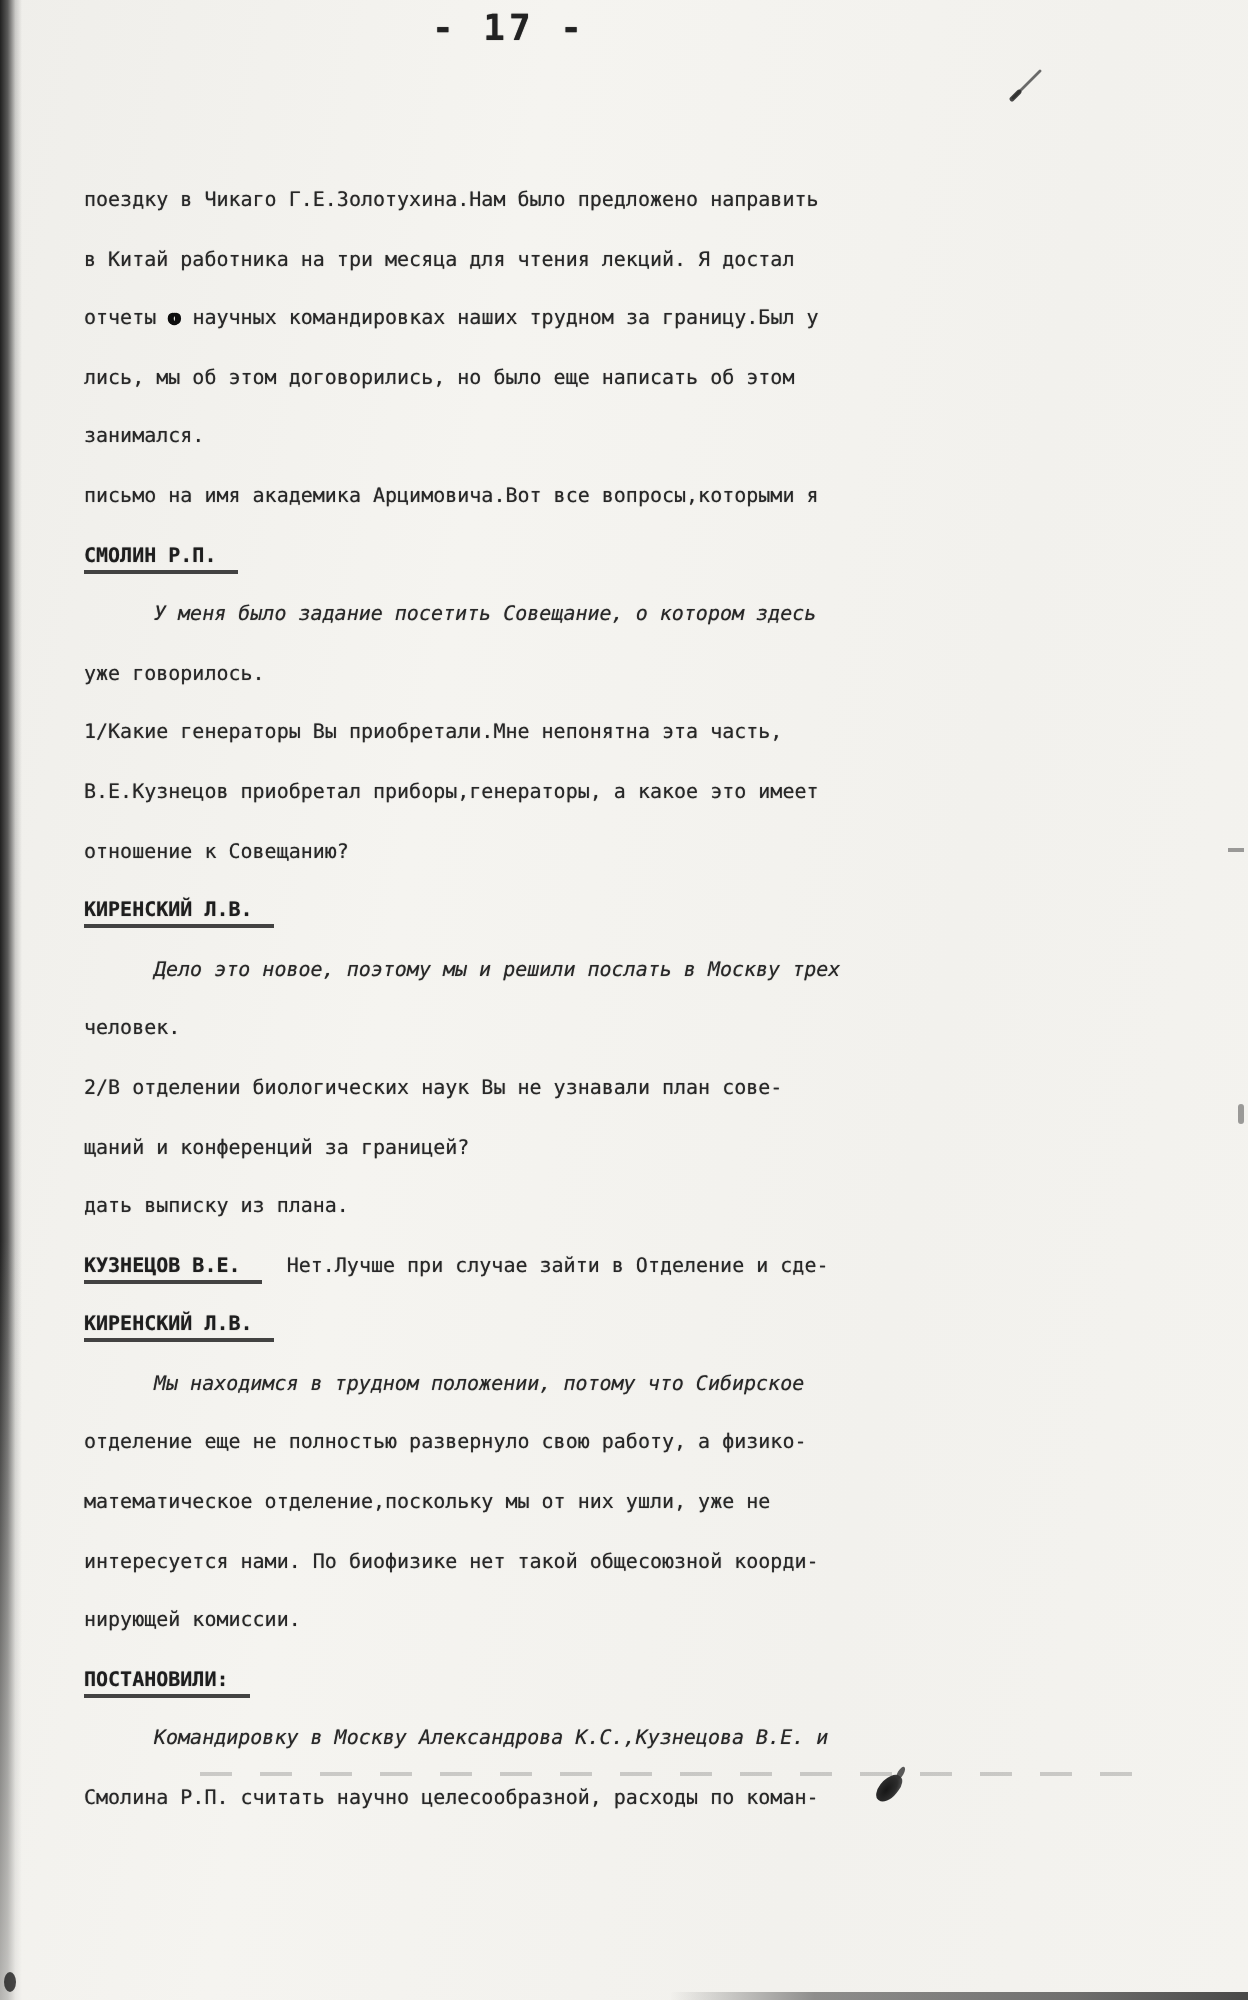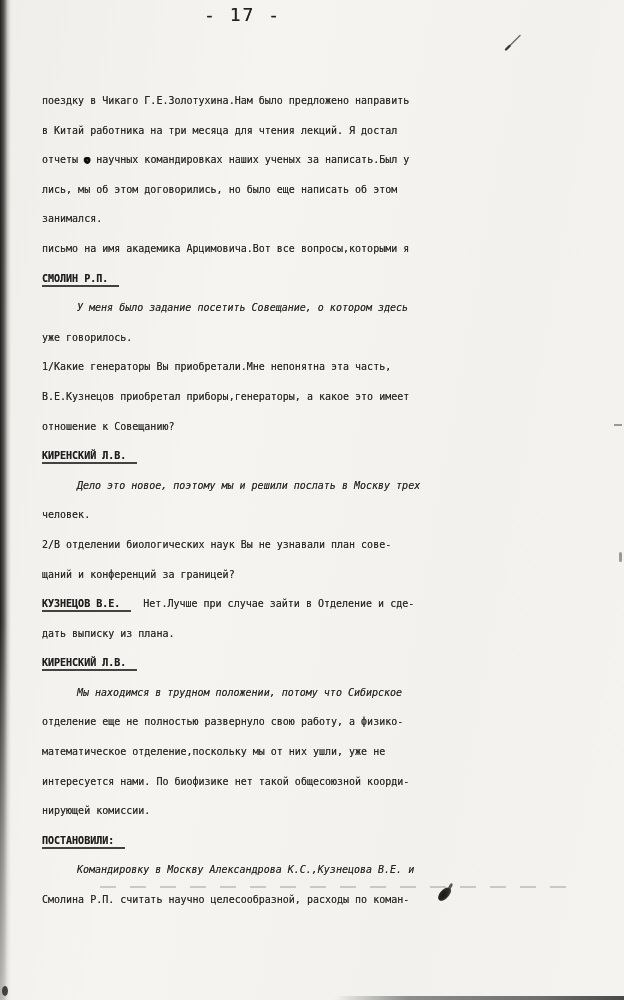--- a/index.html
+++ b/index.html
@@ -27,23 +27,23 @@
   .bottom-shadow {
     position: absolute; left: 335px; bottom: 0px; width: 289px; height: 4px;
     background: linear-gradient(to right, rgba(60,60,60,0) 0%, rgba(60,60,60,0.55) 25%, rgba(40,40,40,0.65) 70%, rgba(30,30,30,0.8) 100%);
     border-radius: 2px 0 0 0;
   }
   .bottom-dot {
     position: absolute; left: 2px; bottom: 4px; width: 6px; height: 10px;
     background: rgba(30,30,30,0.8); border-radius: 50%;
   }
   .page-number {
-    position: absolute; left: 204px; top: 4px;
+    position: absolute; left: 216px; top: 4px;
     font-size: 18px; letter-spacing: 2px;
-    color: #222; font-weight: normal;
+    color: #222; font-weight: bold;
     text-shadow: 0 0 0.5px rgba(0,0,0,0.6);
   }
   .doc-body {
     position: absolute; left: 42px; top: 86px; width: 566px;
   }
   .line {
     height: 29.6px; line-height: 29.6px;
     font-size: 10px; white-space: pre;
     color: #272727;
     text-shadow: 0 0 0.5px rgba(20,20,20,0.55);
@@ -99,37 +99,37 @@
   <div class="pen-mark">
     <svg width="22" height="20" viewBox="0 0 22 20">
       <path d="M3.5 16 Q 6 13.5, 10 9.5 T 17 2.5" fill="none" stroke="rgba(60,60,60,0.75)" stroke-width="1.4" stroke-linecap="round"></path>
       <path d="M3 16.5 Q 4.5 15, 6.5 13" fill="none" stroke="rgba(40,40,40,0.85)" stroke-width="2.4" stroke-linecap="round"></path>
     </svg>
   </div>
 
   <div class="doc-body">
       <div class="line"><span>поездку в Чикаго Г.Е.Золотухина.Нам было предложено направить</span></div>
       <div class="line"><span>в Китай работника на три месяца для чтения лекций. Я достал</span></div>
-      <div class="line"><span>отчеты </span><span class="overstrike">о</span><span> научных командировках наших ученых за написать.Был у</span></div>
+      <div class="line"><span>отчеты </span><span class="overstrike">о</span><span> научных командировках наших трудном за границу.Был у</span></div>
       <div class="line"><span>лись, мы об этом договорились, но было еще написать об этом</span></div>
       <div class="line"><span>занимался.</span></div>
       <div class="line"><span>письмо на имя академика Арцимовича.Вот все вопросы,которыми я</span></div>
       <div class="line"><span class="heading">СМОЛИН Р.П.</span></div>
       <div class="line indent"><span>У меня было задание посетить Совещание, о котором здесь</span></div>
       <div class="line"><span>уже говорилось.</span></div>
       <div class="line"><span>1/Какие генераторы Вы приобретали.Мне непонятна эта часть,</span></div>
       <div class="line"><span>В.Е.Кузнецов приобретал приборы,генераторы, а какое это имеет</span></div>
       <div class="line"><span>отношение к Совещанию?</span></div>
       <div class="line"><span class="heading">КИРЕНСКИЙ Л.В.</span></div>
       <div class="line indent"><span>Дело это новое, поэтому мы и решили послать в Москву трех</span></div>
       <div class="line"><span>человек.</span></div>
       <div class="line"><span>2/В отделении биологических наук Вы не узнавали план сове-</span></div>
       <div class="line"><span>щаний и конференций за границей?</span></div>
+      <div class="line"><span>дать выписку из плана.</span></div>
       <div class="line"><span class="heading">КУЗНЕЦОВ В.Е.</span><span>  Нет.Лучше при случае зайти в Отделение и сде-</span></div>
-      <div class="line"><span>дать выписку из плана.</span></div>
       <div class="line"><span class="heading">КИРЕНСКИЙ Л.В.</span></div>
       <div class="line indent"><span>Мы находимся в трудном положении, потому что Сибирское</span></div>
       <div class="line"><span>отделение еще не полностью развернуло свою работу, а физико-</span></div>
       <div class="line"><span>математическое отделение,поскольку мы от них ушли, уже не</span></div>
       <div class="line"><span>интересуется нами. По биофизике нет такой общесоюзной коорди-</span></div>
       <div class="line"><span>нирующей комиссии.</span></div>
       <div class="line"><span class="heading">ПОСТАНОВИЛИ:</span></div>
       <div class="line indent"><span>Командировку в Москву Александрова К.С.,Кузнецова В.Е. и</span></div>
       <div class="line"><span>Смолина Р.П. считать научно целесообразной, расходы по коман-</span></div>
     </div>

